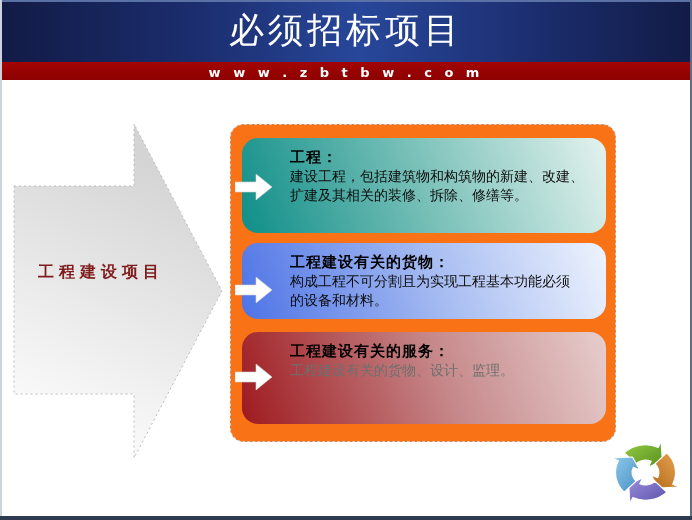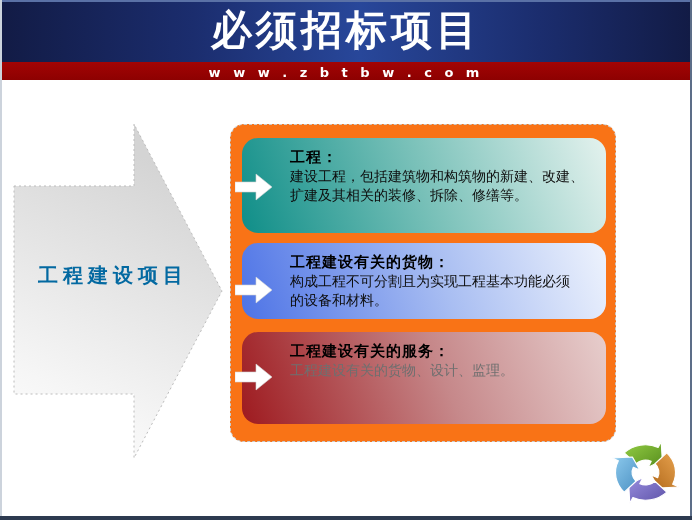--- a/index.html
+++ b/index.html
@@ -16,36 +16,36 @@
   .edge-bottom { left:0; bottom:0; width:692px; height:4px; background:#2d3a50; }
 
   
   .header {
     position:absolute; left:0; top:0; width:692px; height:62px;
     background:linear-gradient(to right,#121b45 0%,#1b2d6e 28%,#28479a 52%,#1b2d6e 78%,#121b45 100%);
     text-align:center;
   }
   .header-title {
     color:#ffffff; font-family:"DejaVu Serif","Liberation Serif",serif;
-    font-size:41px; font-weight:bold; line-height:60px; letter-spacing:4px;
+    font-size:35px; font-weight:normal; line-height:60px; letter-spacing:4px;
   }
   .urlbar {
     position:absolute; left:0; top:62px; width:692px; height:18px;
     background:linear-gradient(to bottom,#a30404,#8d0101); text-align:center;
   }
   .urlbar-text {
     color:#ffffff; font-size:13px; font-weight:bold; line-height:22px; letter-spacing:4px;
   }
 
   
   .stage { position:absolute; left:0; top:84px; width:692px; height:436px; }
   .block-arrow-svg { position:absolute; left:0; top:0; }
   .block-arrow-label {
     position:absolute; left:38px; top:178px; width:190px;
-    color:#0369a1; font-size:20px; font-weight:bold; letter-spacing:5px; white-space:nowrap;
+    color:#7f1d1d; font-size:16px; font-weight:bold; letter-spacing:5px; white-space:nowrap;
   }
 
   
   .panel-container {
     position:absolute; left:230px; top:40px; width:386px; height:318px;
     background:#f97316; border:1px dashed #c9c9c9; border-radius:14px;
   }
   .info-box {
     position:absolute; left:11px; width:364px; border-radius:16px;
     padding:10px 10px 0 48px;

